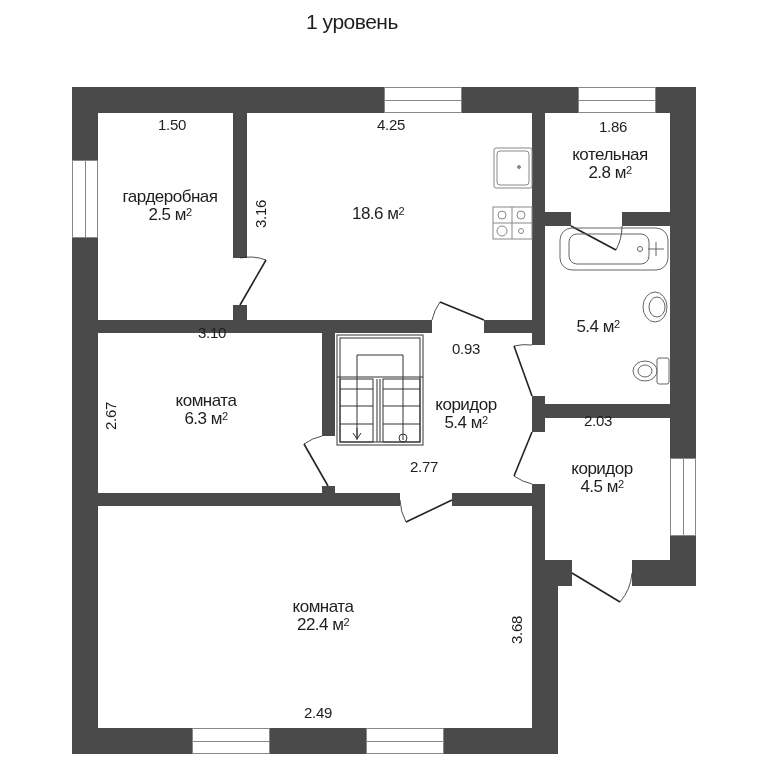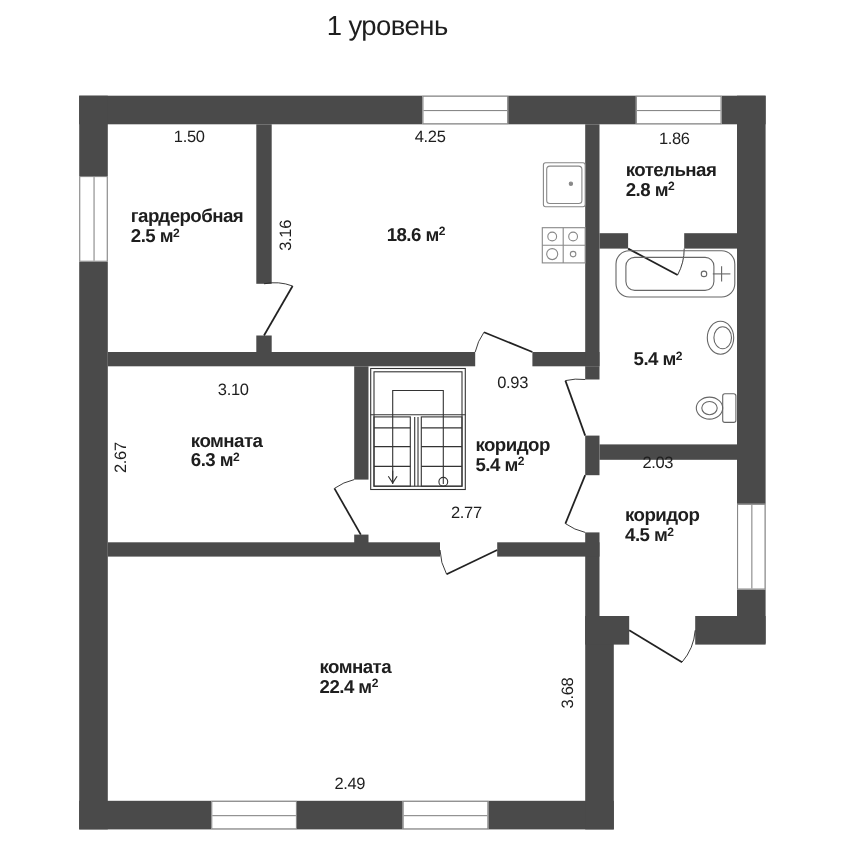--- a/index.html
+++ b/index.html
@@ -1,22 +1,22 @@
 <!DOCTYPE html>
 <html><head>
 <meta charset="utf-8">
 <style>
   html,body{margin:0;padding:0;background:#fff;}
   body{width:768px;height:768px;position:relative;overflow:hidden;font-family:"Liberation Sans","DejaVu Sans",sans-serif;color:#1e1e1e;}
-  .title{position:absolute;left:0;width:704px;top:10px;text-align:center;font-size:25px;letter-spacing:-0.5px;}
+  .title{position:absolute;left:0;width:704px;top:10px;text-align:center;font-size:21px;letter-spacing:-0.5px;}
   .w{position:absolute;background:#4a4a4a;}
   .win{position:absolute;background:#fff;border:1px solid #888;box-sizing:border-box;}
   .win.h::after{content:"";position:absolute;left:0;right:0;top:50%;border-top:1px solid #888;}
   .win.v::after{content:"";position:absolute;top:0;bottom:0;left:50%;border-left:1px solid #888;}
-  .lbl{position:absolute;text-align:left;font-size:17px;line-height:18px;white-space:nowrap;transform:translateX(-50%);letter-spacing:-0.5px;font-weight:bold;}
+  .lbl{position:absolute;text-align:center;font-size:17px;line-height:18px;white-space:nowrap;transform:translateX(-50%);letter-spacing:-0.5px;}
   .dim{position:absolute;font-size:15px;white-space:nowrap;transform:translateX(-50%);letter-spacing:-0.3px;}
   .dim.rot{transform:translate(-50%,-50%) rotate(-90deg);}
   sup{font-size:11px;vertical-align:top;position:relative;top:-3px;}
   svg.ov{position:absolute;left:0;top:0;}
 </style>
 </head>
 <body>
 
 <div class="title">1 уровень</div>
 
@@ -140,21 +140,21 @@
   <div class="dim" style="left:613px;top:118px;">1.86</div>
 
   <div class="lbl" style="left:598px;top:318px;">
     <div><span>5.4 м</span><sup>2</sup></div>
   </div>
 
   <div class="lbl" style="left:206px;top:392px;">
     <div>комната</div>
     <div><span>6.3 м</span><sup>2</sup></div>
   </div>
-  <div class="dim" style="left:212px;top:346px;">3.10</div>
+  <div class="dim" style="left:212px;top:324px;">3.10</div>
   <div class="dim rot" style="left:110px;top:416px;">2.67</div>
 
   <div class="lbl" style="left:466px;top:396px;">
     <div>коридор</div>
     <div><span>5.4 м</span><sup>2</sup></div>
   </div>
   <div class="dim" style="left:466px;top:340px;">0.93</div>
   <div class="dim" style="left:424px;top:458px;">2.77</div>
 
   <div class="lbl" style="left:602px;top:460px;">

